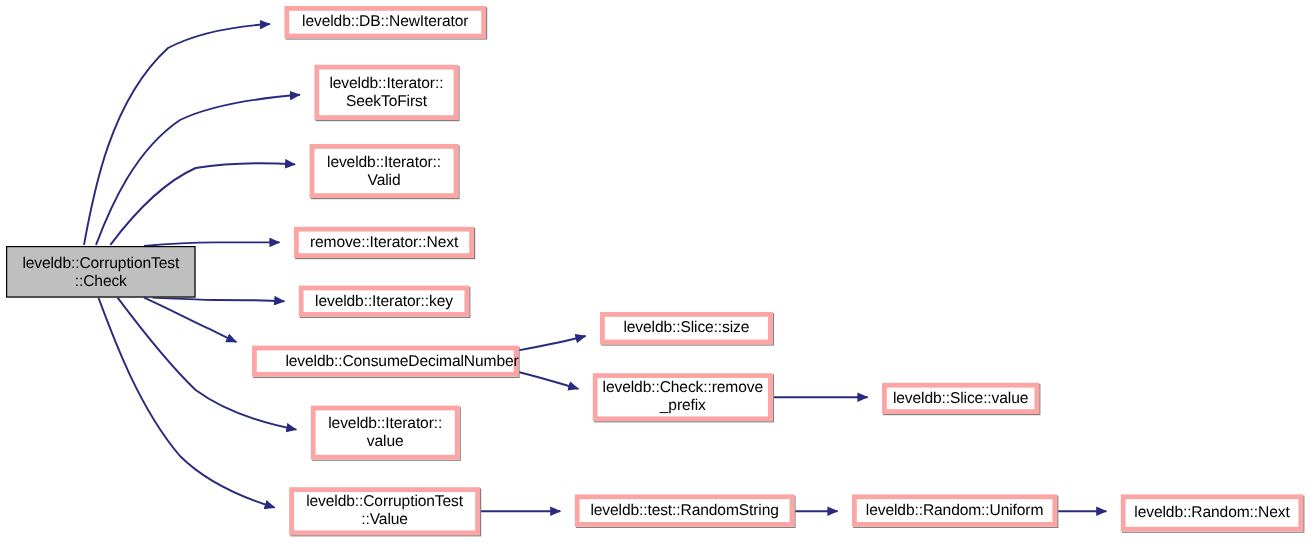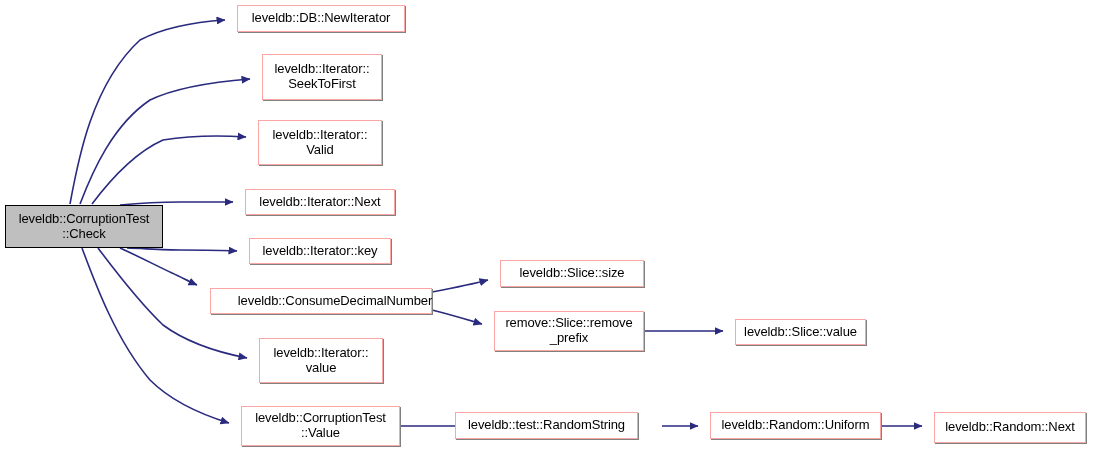--- a/index.html
+++ b/index.html
@@ -19,21 +19,21 @@
   svg.graph-canvas {
     position: absolute;
     top: 0;
     left: 0;
     width: 1096px;
     height: 453px;
   }
   .node-box {
     position: absolute;
     box-sizing: border-box;
-    border: 1px solid #fca5a5;
+    border: 4px solid #fca5a5;
     background: #ffffff;
     display: flex;
     align-items: center;
     justify-content: center;
     text-align: center;
     line-height: 1.12;
     color: #000000;
     font-size: 13px;
     font-family: "Liberation Sans", sans-serif;
     letter-spacing: -0.1px;
@@ -80,28 +80,28 @@
       </g>
   </svg>
   <div id="nodes-layer">
       <div class="node-box is-current" style="left: 5px; top: 205px; width: 158px; height: 43px;"><span class="node-label">leveldb::CorruptionTest
 ::Check</span></div>
       <div class="node-box" style="left: 237px; top: 5px; width: 168px; height: 27px;"><span class="node-label">leveldb::DB::NewIterator</span></div>
       <div class="node-box" style="left: 262px; top: 54px; width: 120px; height: 46px;"><span class="node-label">leveldb::Iterator::
 SeekToFirst</span></div>
       <div class="node-box" style="left: 258px; top: 120px; width: 124px; height: 45px;"><span class="node-label">leveldb::Iterator::
 Valid</span></div>
-      <div class="node-box" style="left: 245px; top: 189px; width: 150px; height: 26px;"><span class="node-label">leveldb::Iterator::Next</span></div>
+      <div class="node-box" style="left: 245px; top: 189px; width: 150px; height: 26px;"><span class="node-label">remove::Iterator::Next</span></div>
       <div class="node-box" style="left: 249px; top: 238px; width: 142px; height: 26px;"><span class="node-label">leveldb::Iterator::key</span></div>
       <div class="node-box" style="left: 210px; top: 288px; width: 222px; height: 26px; padding-left: 28px;"><span class="node-label">leveldb::ConsumeDecimalNumber</span></div>
       <div class="node-box" style="left: 259px; top: 338px; width: 124px; height: 45px;"><span class="node-label">leveldb::Iterator::
 value</span></div>
       <div class="node-box" style="left: 241px; top: 406px; width: 159px; height: 40px;"><span class="node-label">leveldb::CorruptionTest
 ::Value</span></div>
       <div class="node-box" style="left: 500px; top: 260px; width: 144px; height: 27px;"><span class="node-label">leveldb::Slice::size</span></div>
-      <div class="node-box" style="left: 494px; top: 311px; width: 150px; height: 40px;"><span class="node-label">remove::Slice::remove
+      <div class="node-box" style="left: 494px; top: 311px; width: 150px; height: 40px;"><span class="node-label">leveldb::Check::remove
 _prefix</span></div>
       <div class="node-box" style="left: 735px; top: 319px; width: 131px; height: 26px;"><span class="node-label">leveldb::Slice::value</span></div>
-      <div class="node-box" style="left: 455px; top: 412px; width: 183px; height: 27px;"><span class="node-label">leveldb::test::RandomString</span></div>
+      <div class="node-box" style="left: 479px; top: 412px; width: 183px; height: 27px;"><span class="node-label">leveldb::test::RandomString</span></div>
       <div class="node-box" style="left: 710px; top: 412px; width: 171px; height: 27px; align-items: center;"><span class="node-label">leveldb::Random::Uniform</span></div>
       <div class="node-box" style="left: 934px; top: 412px; width: 152px; height: 31px;"><span class="node-label">leveldb::Random::Next</span></div>
     </div>
 </div>
 
 </body></html>

